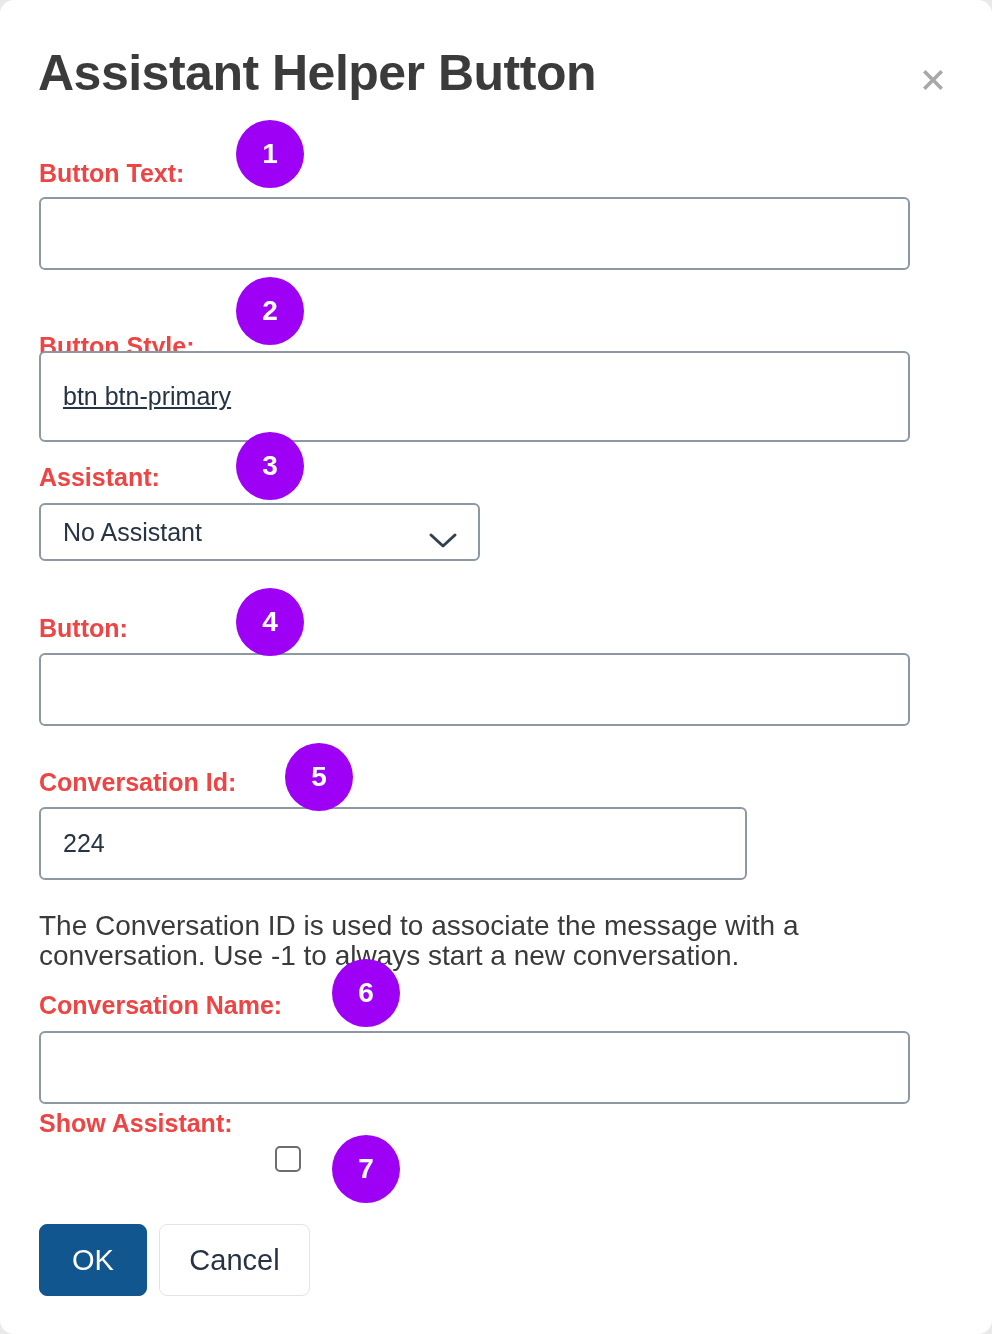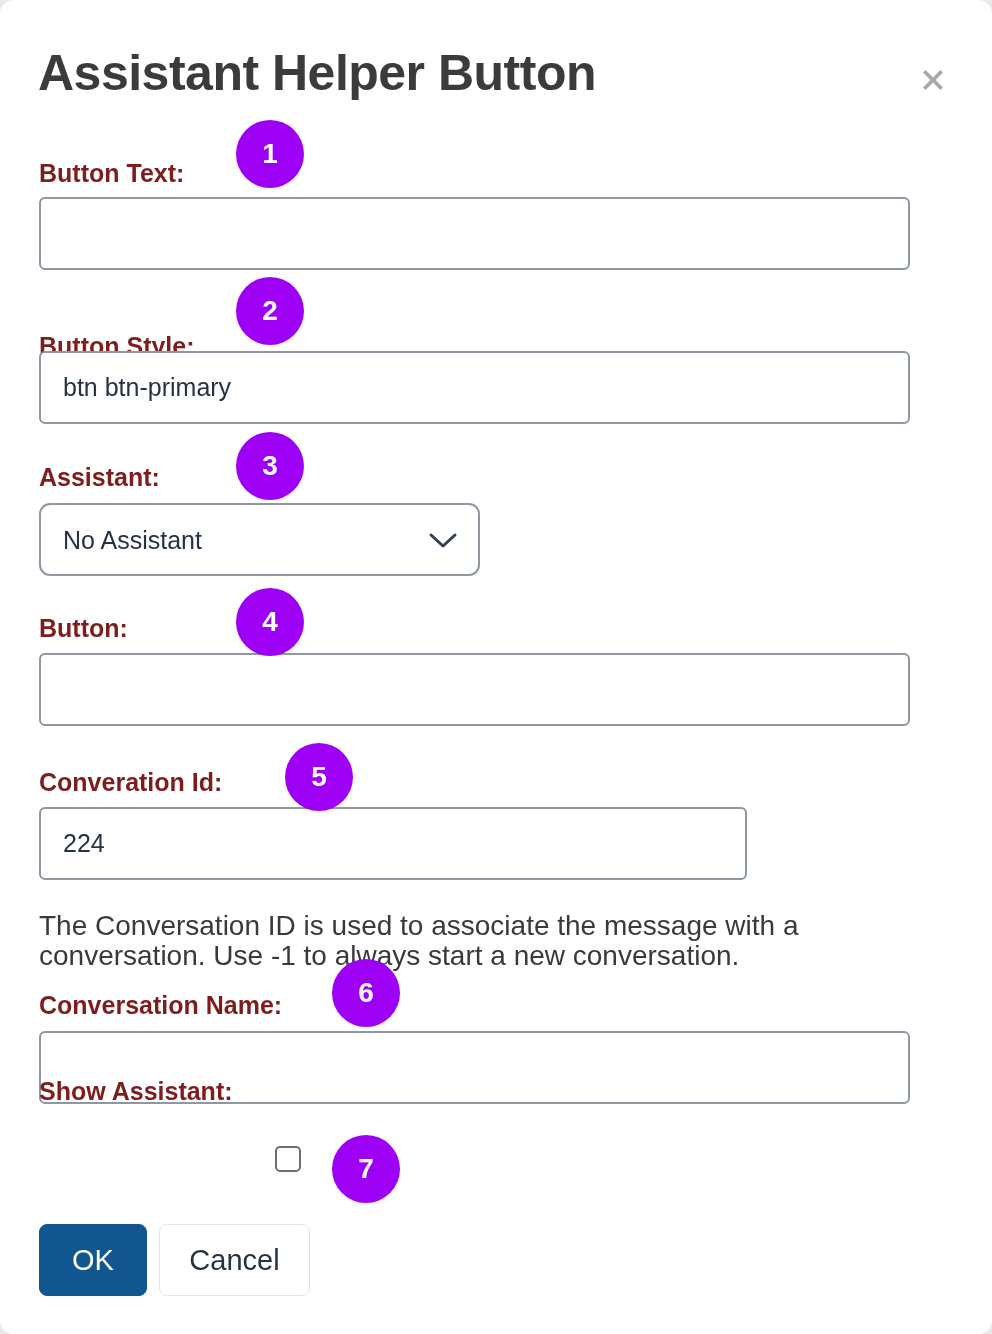--- a/index.html
+++ b/index.html
@@ -71,21 +71,21 @@
     padding: 0;
   }
   #close-button svg { display: block; }
 
   
   .form-label {
     position: absolute;
     font-size: 25px;
     line-height: 30px;
     font-weight: bold;
-    color: #7f1d1d;
+    color: #ef4444;
     white-space: nowrap;
   }
 
   .help-text {
     position: absolute;
     left: 39px;
     width: 900px;
     font-size: 28px;
     line-height: 30px;
     color: #3a3a3a;
@@ -215,44 +215,44 @@
       <svg width="34" height="34" viewBox="0 0 34 34">
         <path d="M7 9.6 L9.6 7 L17 14.4 L24.4 7 L27 9.6 L19.6 17 L27 24.4 L24.4 27 L17 19.6 L9.6 27 L7 24.4 L14.4 17 Z" fill="#a8a8a8"></path>
       </svg>
     </button>
   </div>
 
   <div class="form-label" style="left:39px; top:158px;">Button Text:</div>
   <input class="text-input" type="text" style="left: 39px; top: 197px; width: 871px; height: 73px;" value="">
 
   <div class="form-label" style="left:39px; top:311px;margin-top:20px;">Button Style:</div>
-  <input class="text-input" type="text" style="left: 39px; top: 351px; width: 871px; height: 73px;" value="btn btn-primary">
+  <input class="text-input" type="text" style="left: 39px; top: 351px; width: 871px; height: 91px; text-decoration: underline;" value="btn btn-primary">
 
   <div class="form-label" style="left:39px; top:462px;">Assistant:</div>
   <div class="select-wrap" style="left:39px; top:503px; width:441px; height:73px;">
-    <select class="select-input" style="left:0; top:0; width:441px; height:73px;border-radius:11px;">
+    <select class="select-input" style="left:0; top:0; width:441px; height:58px;">
       <option>No Assistant</option>
     </select>
     <svg class="select-chevron" style="left:389px; top:29px;" width="30" height="18" viewBox="0 0 30 18">
       <path d="M3 3 L15 14 L27 3" stroke="#32404f" stroke-width="3" fill="none" stroke-linecap="round" stroke-linejoin="round"></path>
     </svg>
   </div>
 
   <div class="form-label" style="left:39px; top:613px;">Button:</div>
   <input class="text-input" type="text" style="left: 39px; top: 653px; width: 871px; height: 73px;" value="">
 
-  <div class="form-label" style="left:39px; top:767px;">Converation Id:</div>
+  <div class="form-label" style="left:39px; top:767px;">Conversation Id:</div>
   <input class="text-input" type="text" style="left: 39px; top: 807px; width: 708px; height: 73px;" value="224">
 
   <div class="help-text" style="top:911px;">The Conversation ID is used to associate the message with a conversation. Use -1 to always start a new conversation.</div>
 
   <div class="form-label" style="left:39px; top:990px;text-align:right;">Conversation Name:</div>
   <input class="text-input" type="text" style="left: 39px; top: 1031px; width: 871px; height: 73px;" value="">
 
-  <div class="form-label" style="left:39px; top:1076px;">Show Assistant:</div>
+  <div class="form-label" style="left:39px; top:1108px;">Show Assistant:</div>
   <input type="checkbox" id="show-assistant-checkbox" style="">
 
   <button class="dlg-button" id="ok-button">OK</button>
   <button class="dlg-button" id="cancel-button">Cancel</button>
 
   <div class="badge" style="left:236px; top:120px;">1</div>
   <div class="badge" style="left:236px; top:277px;">2</div>
   <div class="badge" style="left:236px; top:432px;">3</div>
   <div class="badge" style="left:236px; top:588px;">4</div>
   <div class="badge" style="left:285px; top:743px;">5</div>

